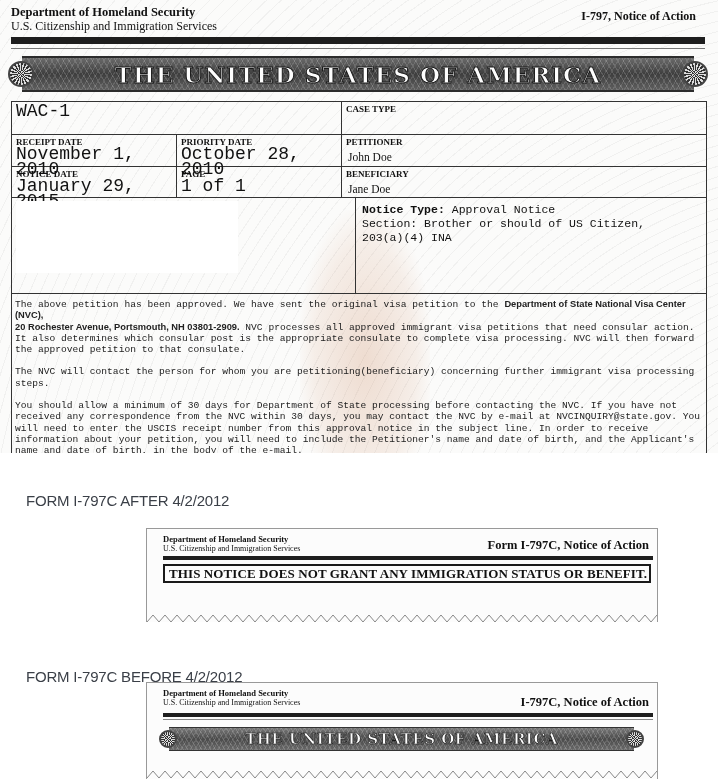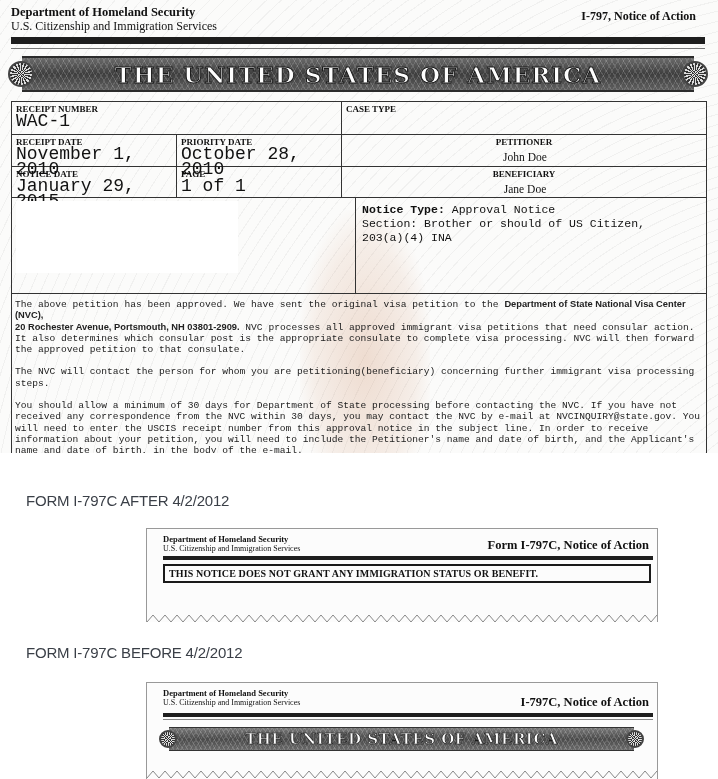--- a/index.html
+++ b/index.html
@@ -44,21 +44,21 @@
       background: repeating-conic-gradient(#333 0 10deg, #ddd 10deg 20deg);
       border: 2px solid #444;
     }
     .rosette.left { left: -14px; }
     .rosette.right { right: -14px; }
 
     
     .form { position: absolute; left: 11px; top: 101px; width: 696px; border: 1.5px solid #333; }
     .row { display: flex; border-bottom: 1.5px solid #333; }
     .cell { border-right: 1.5px solid #333; padding: 2px 4px; position: relative; }
-    .cell:last-child { border-right: none; text-align: center; }
+    .cell:last-child { border-right: none; }
     .lbl { font-weight: bold; font-size: 9px; line-height: 10px; text-transform: uppercase; }
     .mono { font-family: "Liberation Mono", monospace; font-size: 18px; line-height: 15px; }
     .serifval { font-family: "Liberation Serif", serif; font-size: 11.5px; line-height: 14px; padding-left: 2px; margin-top: 3px; }
 
     .r1 { height: 33px; }
     .r2 { height: 32px; }
     .r3 { height: 31px; }
     .c-left { width: 330px; }
     .c-half { width: 165px; }
     .c-right { flex: 1; }
@@ -78,21 +78,21 @@
     .body-text p { margin-bottom: 11px; }
     .body-text p:last-child { margin-bottom: 1px; }
     .sans-bold { font-family: "Liberation Sans", sans-serif; font-weight: bold; font-size: 9.3px; }
     .form-cut { position: absolute; left: 0; top: 453px; width: 718px; height: 2px; background: #fff; }
 
     
     .section-heading {
       position: absolute; left: 26px; font-family: "Liberation Sans", sans-serif; font-size: 15px; color: #3a3f47; letter-spacing: -0.2px;
     }
     .sh-after { top: 492px; }
-    .sh-before { top: 644px; }
+    .sh-before { top: 668px; }
 
     
     .mini {
       position: absolute; left: 146px; width: 512px; background: #fcfcfc;
       border-left: 1px solid #999; border-top: 1px solid #999; border-right: 1px solid #999;
       overflow: hidden;
     }
     .mini-after { top: 528px; height: 94px; }
     .mini-before { top: 682px; height: 97px; }
     .mini .m-dept { position: absolute; left: 16px; top: 5px; font-weight: bold; font-size: 8.5px; line-height: 10px; }
@@ -100,21 +100,21 @@
     .mini .m-title { position: absolute; right: 8px; font-weight: bold; font-size: 12.5px; }
     .mini-after .m-title { top: 9px; }
     .mini-before .m-title { top: 12px; }
     .mini .m-bar { position: absolute; left: 16px; width: 490px; height: 4px; background: #1e1e1e; }
     .mini-after .m-bar { top: 27px; }
     .mini-before .m-bar { top: 30px; }
     .mini .m-line { position: absolute; left: 16px; top: 36px; width: 490px; height: 1px; background: #888; }
     .warning-box {
       position: absolute; left: 16px; top: 35px; width: 488px; height: 19px; border: 2px solid #1a1a1a;
       display: flex; align-items: center; padding-left: 4px;
-      font-weight: bold; font-size: 10px; letter-spacing: 0.1px; white-space: nowrap;
+      font-weight: bold; font-size: 13px; letter-spacing: 0.1px; white-space: nowrap;
     }
     .mini-banner {
       position: absolute; left: 22px; top: 44px; width: 465px; height: 24px;
       background:
         repeating-linear-gradient(60deg, rgba(255,255,255,0.15) 0 1px, rgba(0,0,0,0) 1px 4px),
         repeating-linear-gradient(-60deg, rgba(255,255,255,0.12) 0 1px, rgba(0,0,0,0) 1px 4px),
         linear-gradient(#777, #4a4a4a 50%, #6a6a6a);
       border-top: 1.5px solid #333; border-bottom: 1.5px solid #333;
       display: flex; align-items: center; justify-content: center;
     }
@@ -143,21 +143,20 @@
 
   <div class="banner">
     <span class="rosette left"></span>
     <span class="banner-text">THE UNITED STATES OF AMERICA</span>
     <span class="rosette right"></span>
   </div>
 
   <div class="form">
     <div class="row r1">
       <div class="cell c-left">
-        <div class="lbl">RECEIPT NUMBER</div>
         <div class="mono">WAC-1</div>
       </div>
       <div class="cell c-right">
         <div class="casetype">
           <span class="lbl">CASE TYPE</span>
         </div>
       </div>
     </div>
 
     <div class="row r2">

